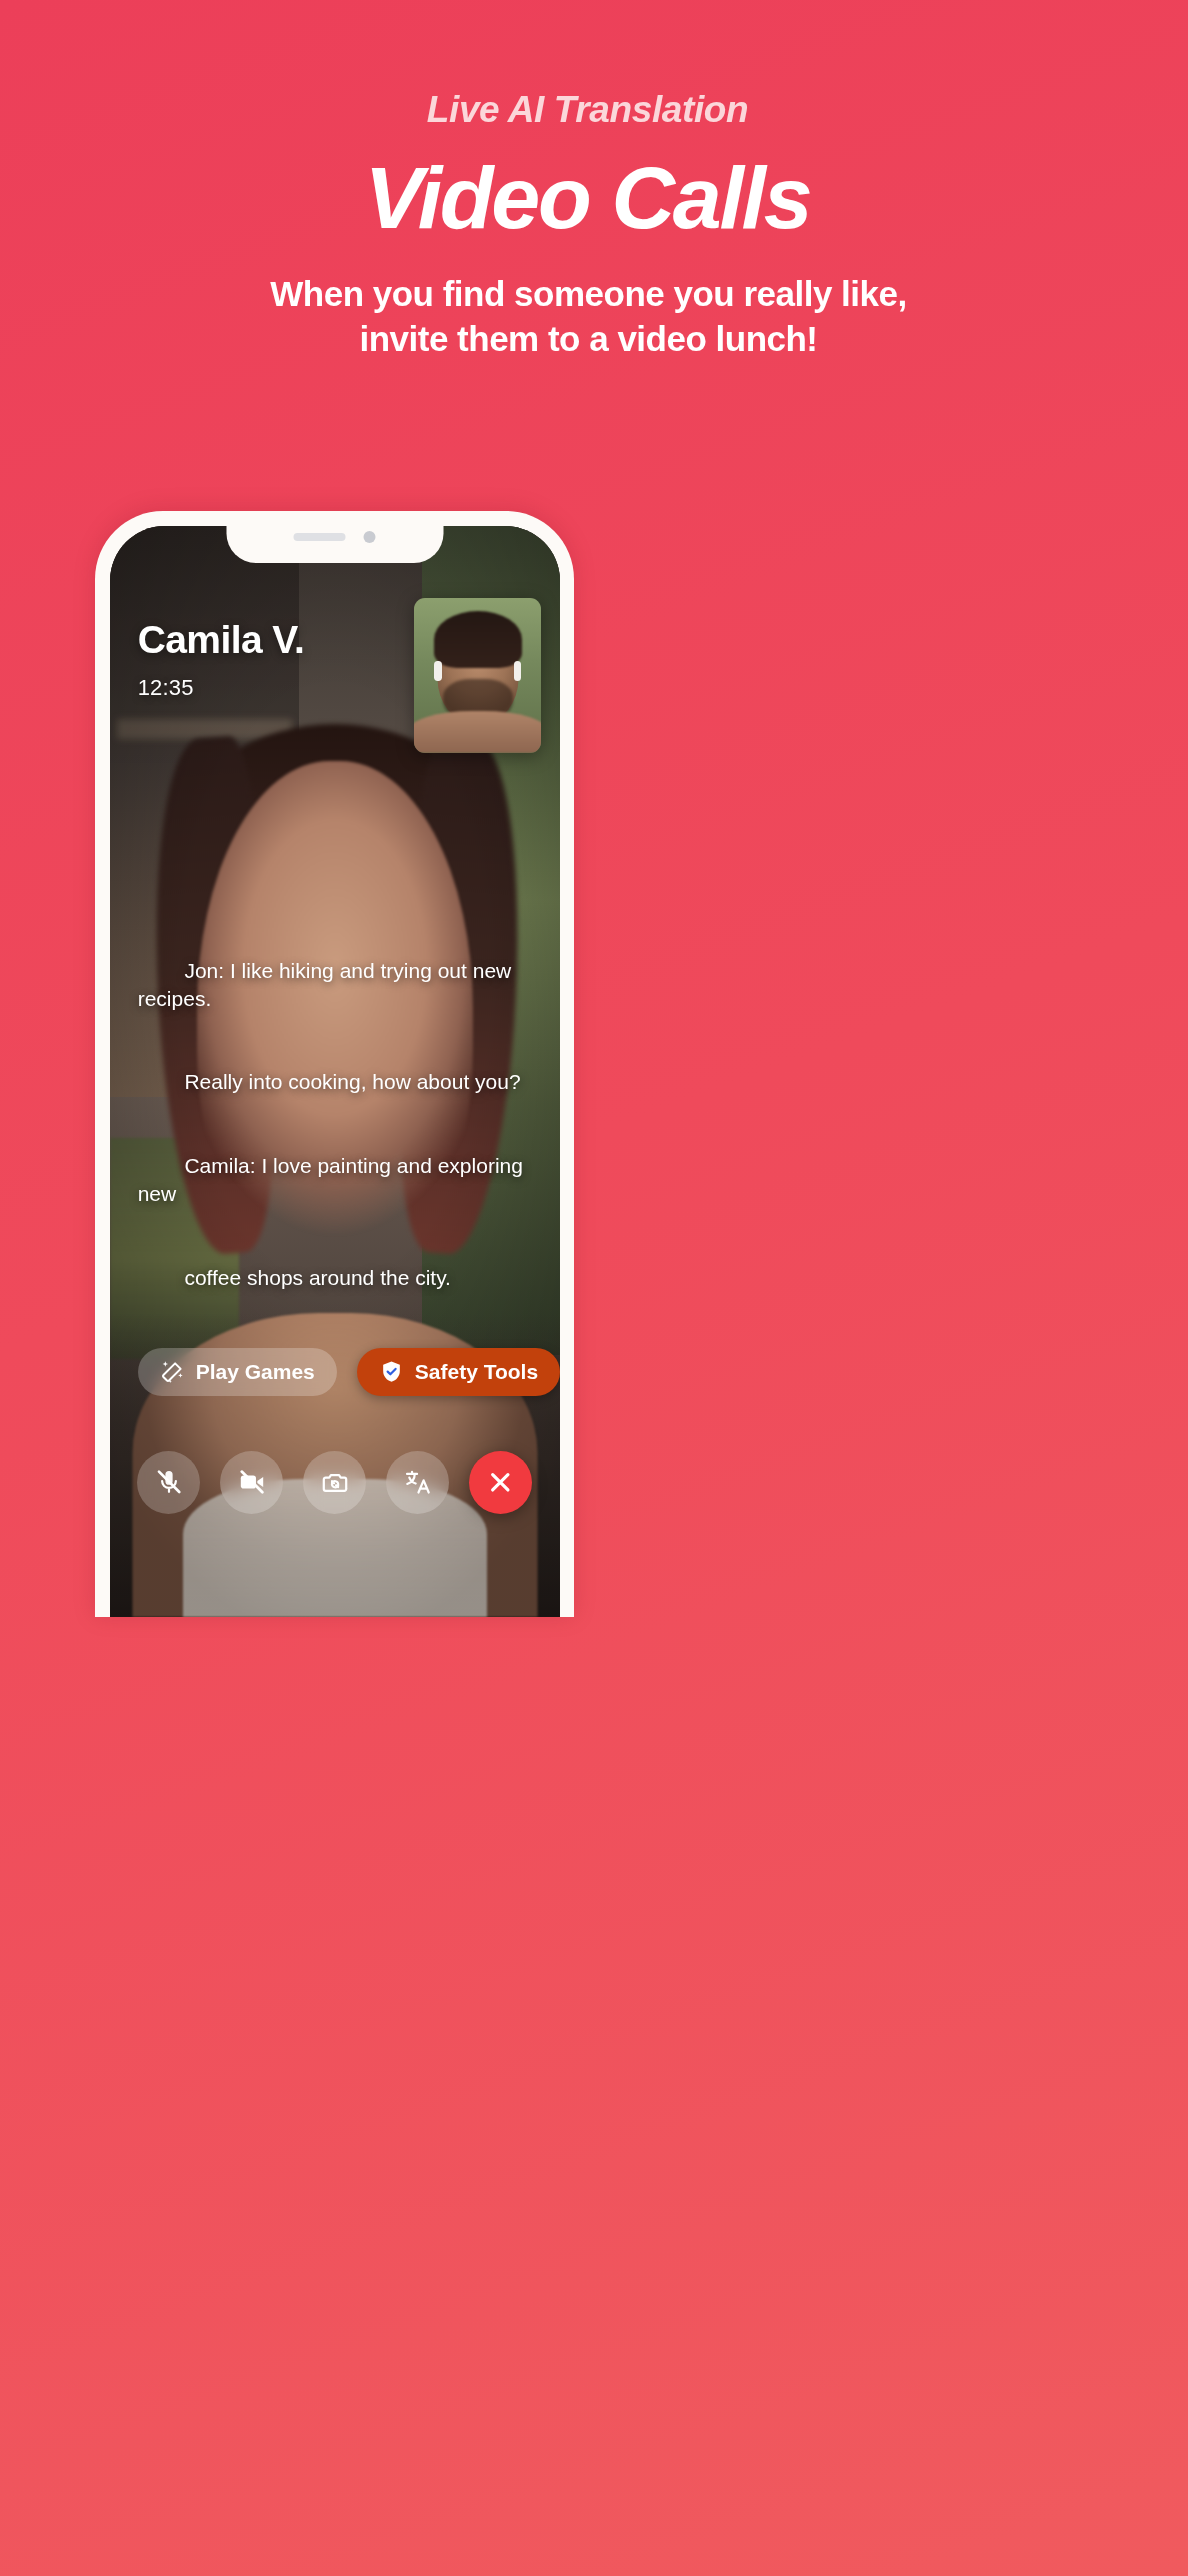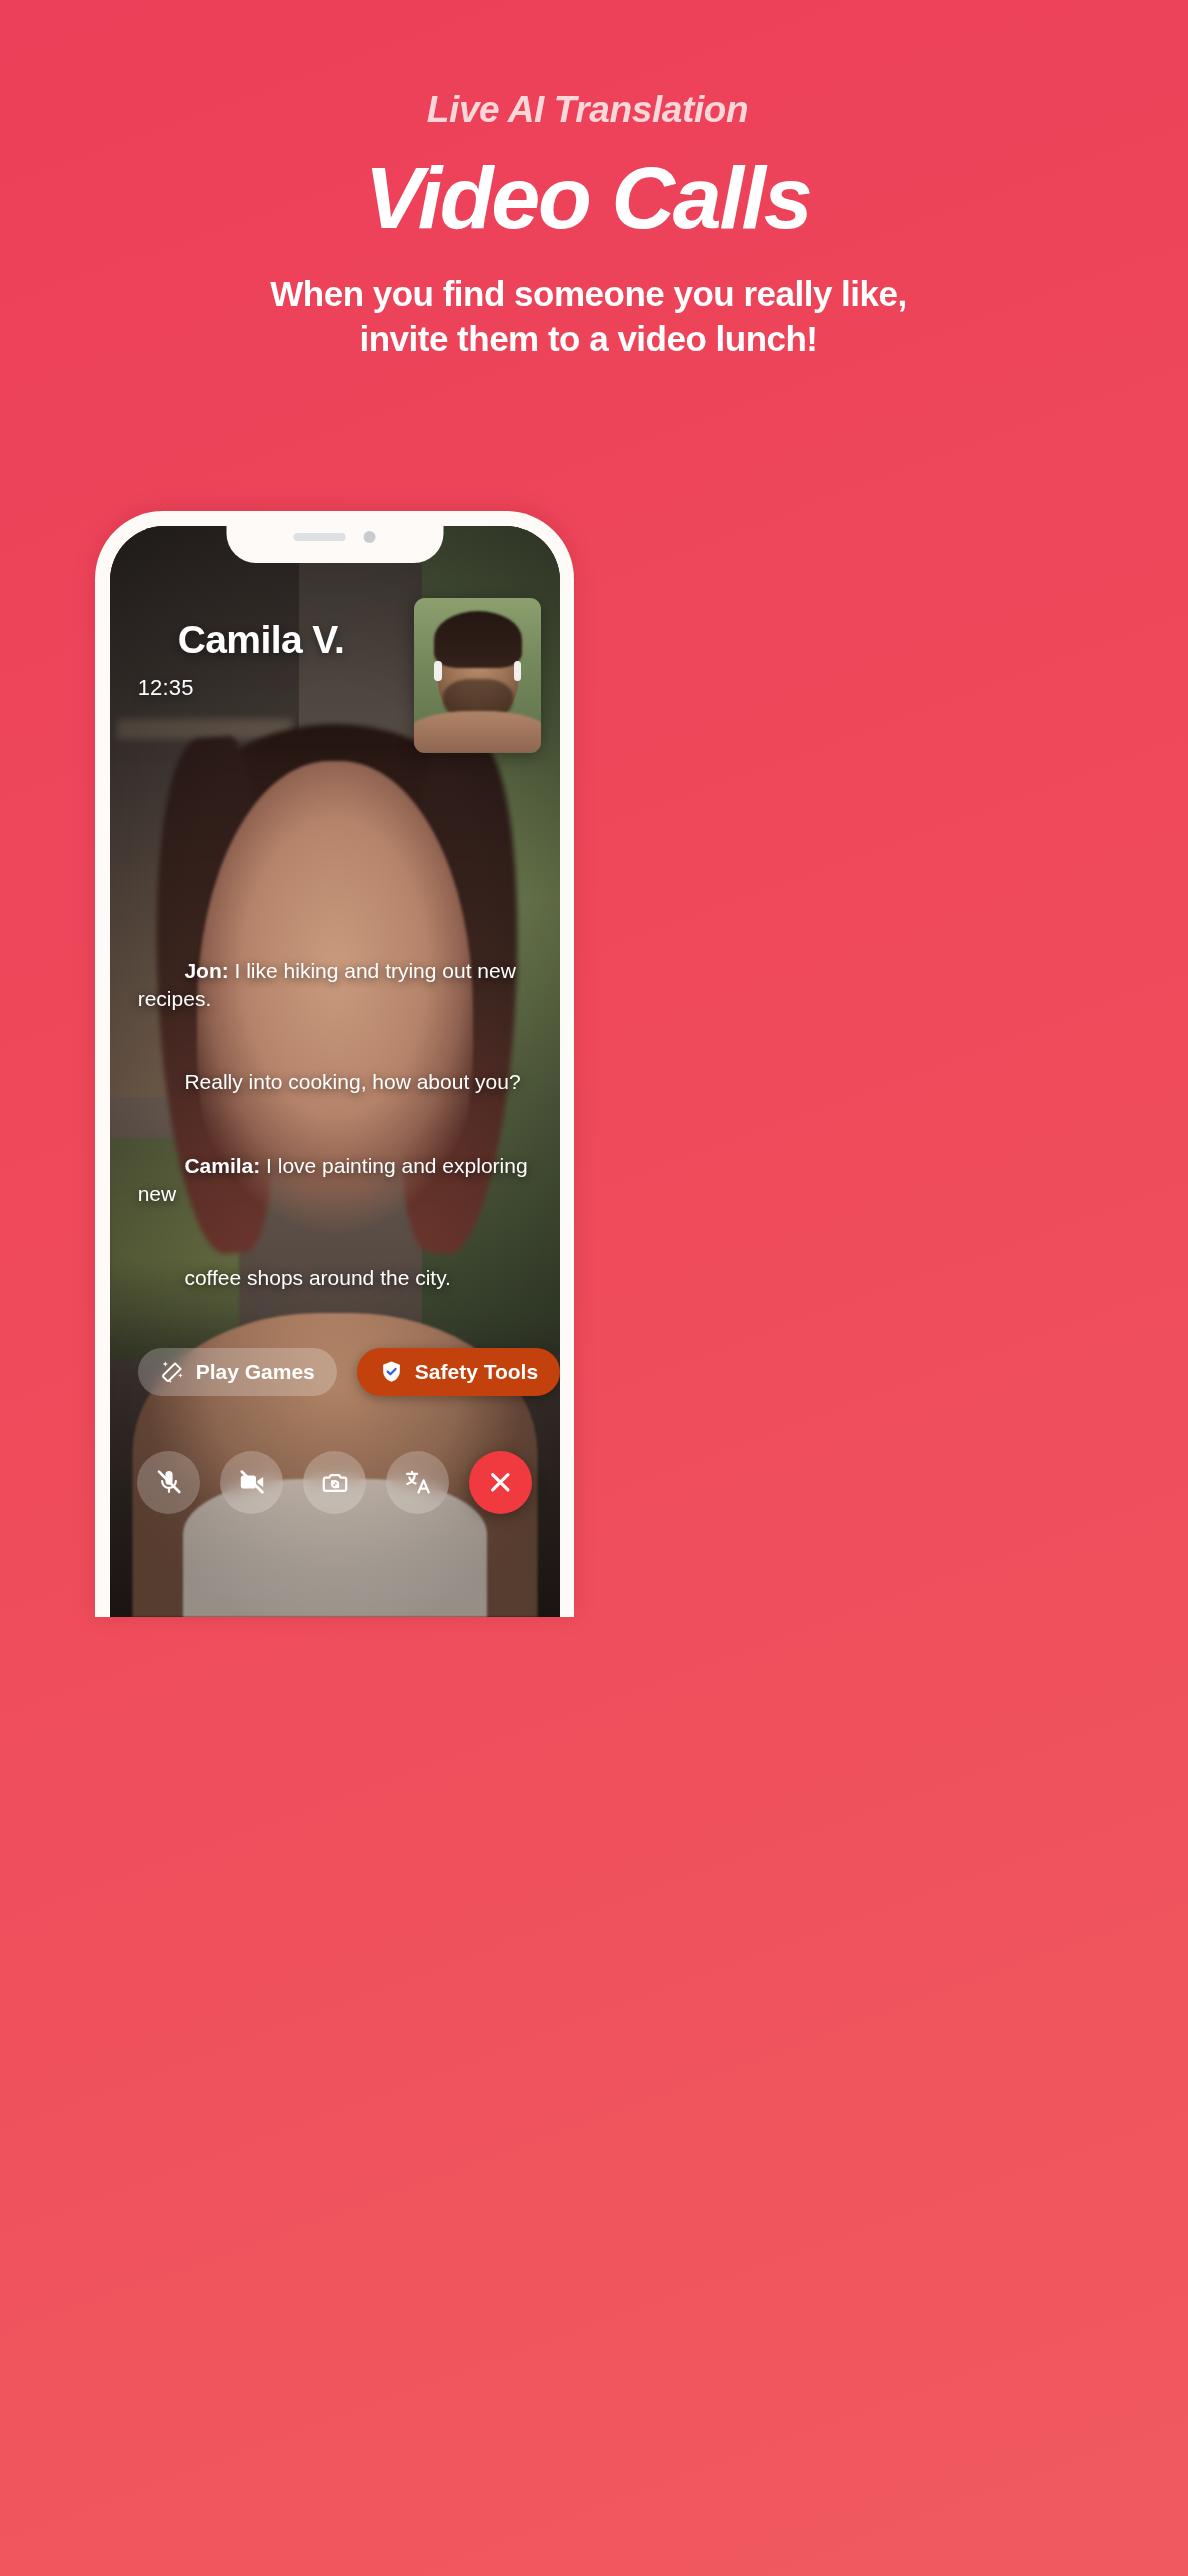--- a/index.html
+++ b/index.html
@@ -128,21 +128,20 @@
     display:flex; align-items:center; justify-content:center; gap:18.4px;
   }
   .notch .spk { width:52px; height:7.4px; background:#dfe0e4; border-radius:4.6px; }
   .notch .cam { width:12px; height:12px; background:#c9cbd1; border-radius:50%; }
 
   
   .call-head { position:absolute; left:28px; top:92px; z-index:5; }
   .caller-name {
     font-size:39px; font-weight:bold; color:#fff; letter-spacing:-0.6px;
     text-shadow:0 1.8px 9.2px rgba(0,0,0,.45);
-    margin-left:40px;
   }
   .call-timer {
     font-size:22px; color:#fff; margin-top:13px; letter-spacing:0.2px;
     text-shadow:0 1.8px 7.4px rgba(0,0,0,.5);
   }
 
   
   .self-view {
     position:absolute; right:18.4px; top:72px; width:127px; height:155px;
     border-radius:11px; overflow:hidden; z-index:5;
@@ -172,21 +171,21 @@
   }
   .sv-bud { position:absolute; top:63px; width:7.4px; height:20px; background:#f2f0ec; border-radius:3.7px; }
   .sv-bud.l{left:20px}.sv-bud.r{right:20px}
 
   
   .captions {
     position:absolute; left:28px; right:26px; bottom:297px; z-index:5;
     font-size:21px; line-height:1.33; color:#fff;
     text-shadow:0 1.8px 8.3px rgba(0,0,0,.62);
   }
-  .captions b { font-weight:bold; }
+  .captions b { font-weight:normal; }
   .cap-line { white-space:pre-wrap; }
 
   
   .pills { position:absolute; left:28px; bottom:221px; display:flex; gap:20px; z-index:5; }
   .pill {
     display:flex; align-items:center; gap:11px; height:48px; padding:0 22px;
     border-radius:24px; font-size:21px; font-weight:bold; color:#fff; white-space:nowrap;
   }
   .pill.ghost { background:rgba(255,255,255,.24); backdrop-filter:blur(7.4px); }
   .pill.blue  { background:#c2410c; box-shadow:0 2.8px 11px rgba(0,0,0,.3); }

